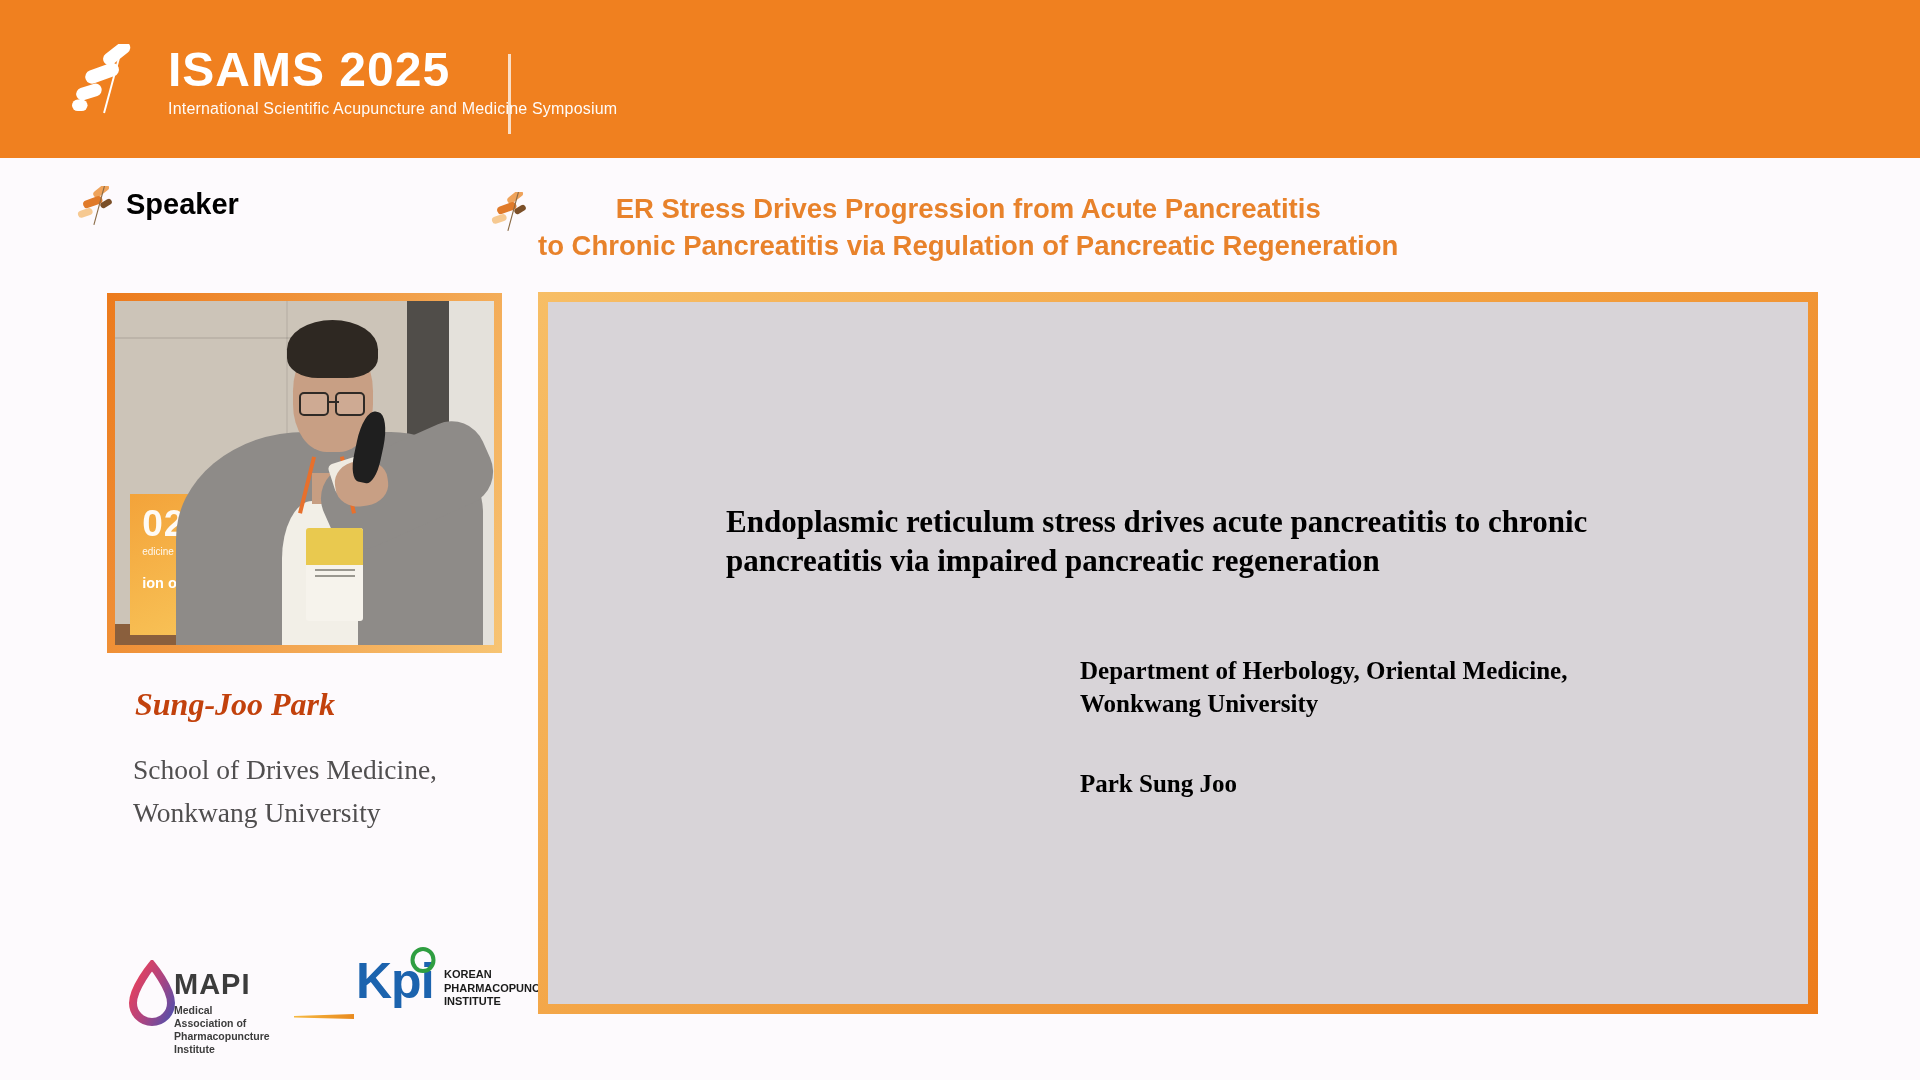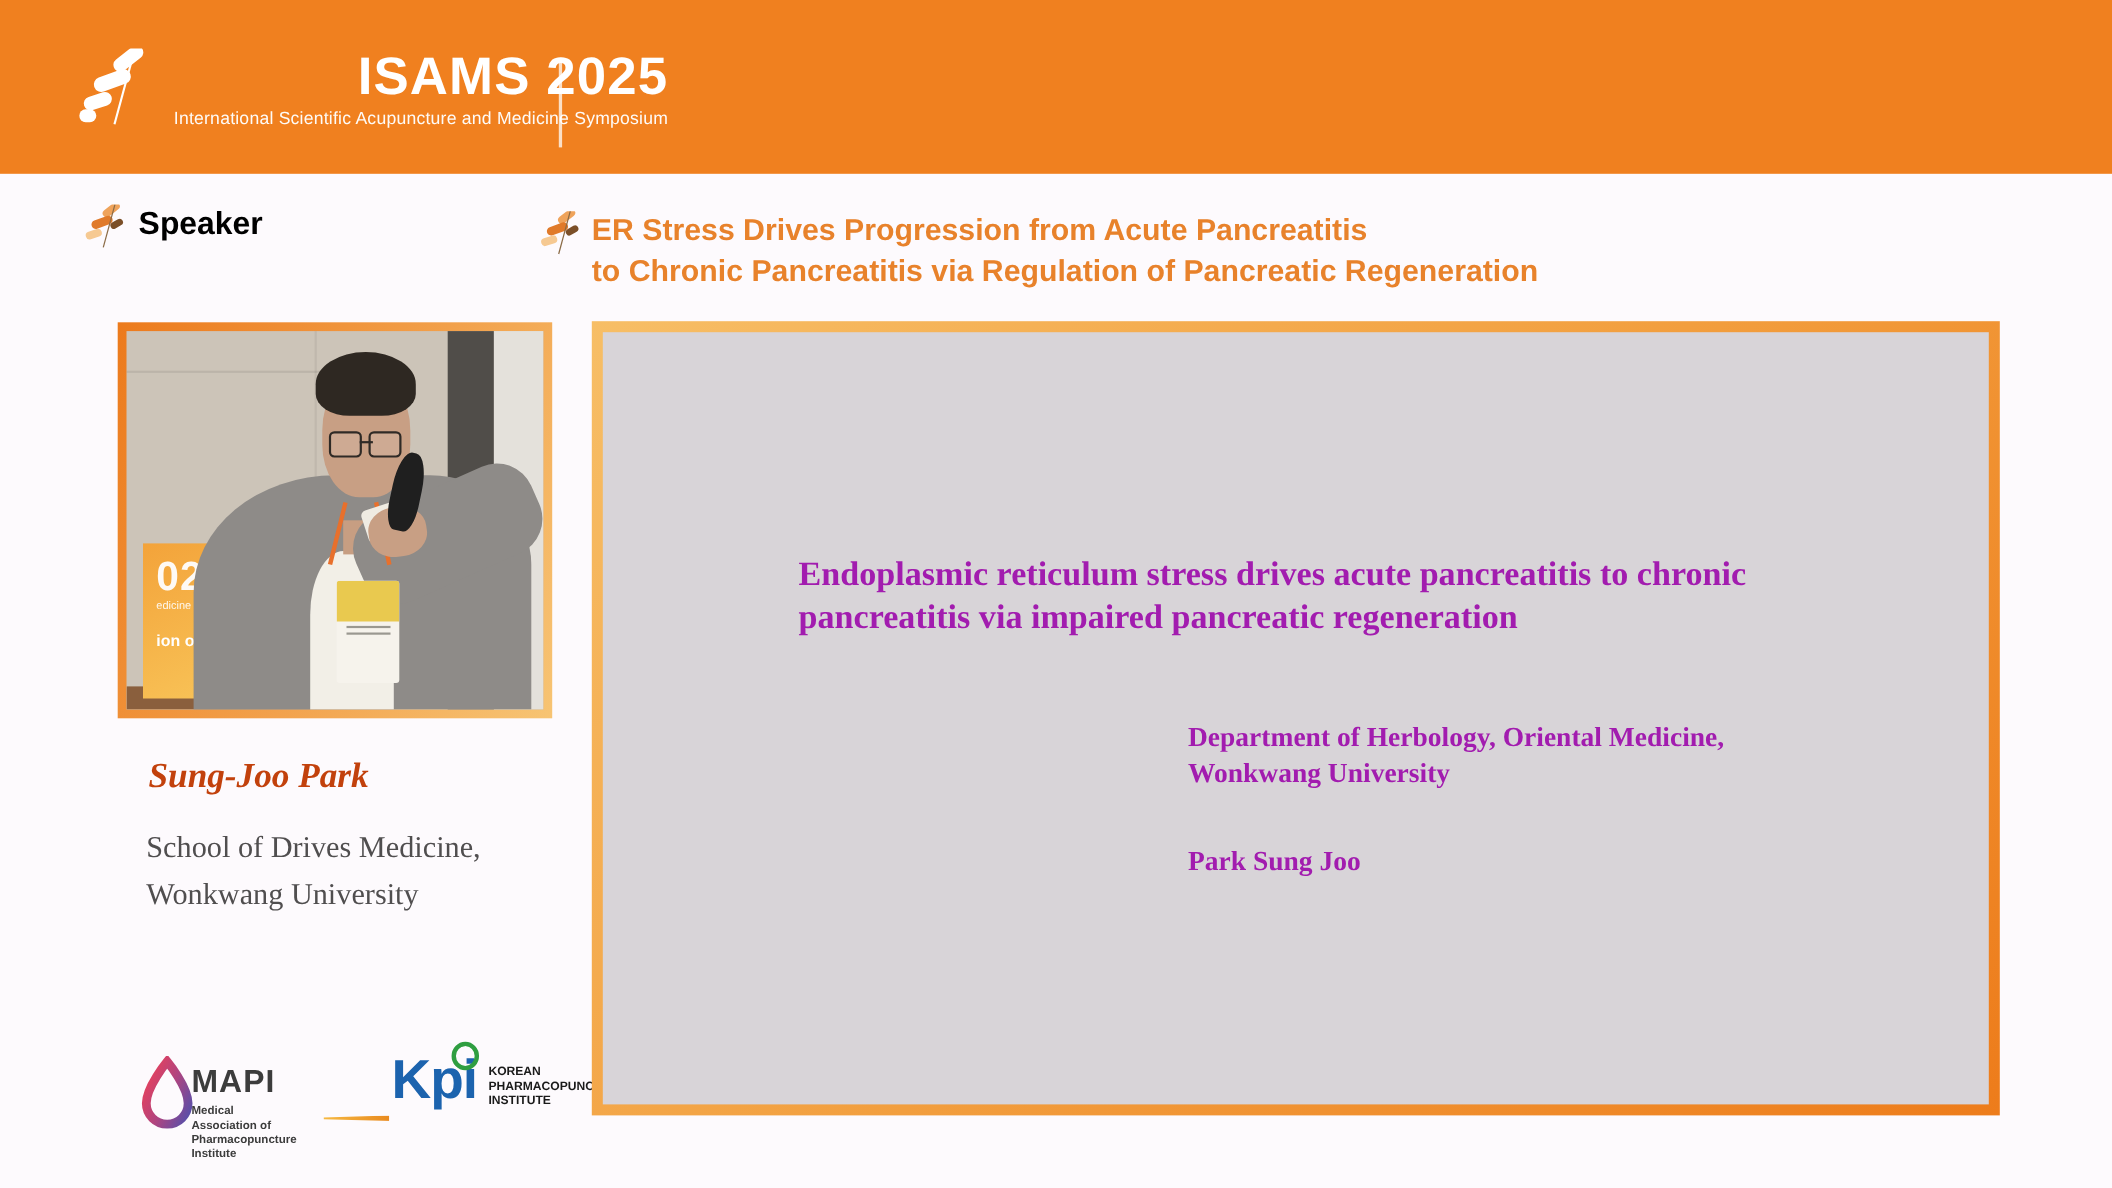--- a/index.html
+++ b/index.html
@@ -3,32 +3,32 @@
 <meta charset="utf-8">
 <style>
   * { margin:0; padding:0; box-sizing:border-box; }
   html,body { width:1920px; height:1080px; }
   body { font-family:"Liberation Sans", sans-serif; background:#FDFAFD; overflow:hidden; }
   #stage { position:relative; width:1920px; height:1080px; background:#FDFAFD; }
 
   
   .header { position:absolute; left:0; top:0; width:1920px; height:158px; background:#F0801F; }
   .brand-icon { position:absolute; left:72px; top:44px; width:68px; height:72px; }
-  .brand-text { position:absolute; left:158px; top:44px; color:#fff;text-align:right; }
+  .brand-text { position:absolute; left:168px; top:44px; color:#fff; }
   .brand-title { font-size:48px; font-weight:800; letter-spacing:1px; line-height:52px; }
   .brand-subtitle { font-size:16px; font-weight:400; margin-top:4px; letter-spacing:0.2px; opacity:0.97; }
   .header-divider { position:absolute; left:508px; top:54px; width:3px; height:80px; background:rgba(255,255,255,0.75); }
   .session-block { position:absolute; left:542px; top:50px; color:#fff; }
   .session-title { font-size:34px; font-weight:800; line-height:40px; }
   .session-subtitle { font-size:27px; font-weight:400; margin-top:4px; }
 
   
   .bullet-icon { position:absolute; width:42px; height:40px; }
   .speaker-label { position:absolute; left:126px; top:188px; font-size:29px; font-weight:600; color:#000000; }
-  .talk-title { position:absolute; left:538px; top:190px; font-size:27.5px; font-weight:600; color:#E8822B; line-height:37px; }
+  .talk-title { position:absolute; left:538px; top:190px; font-size:27.5px; font-weight:600; color:#E8822B; line-height:37px;text-align:center; }
 
   
   .photo-frame { position:absolute; left:107px; top:293px; width:395px; height:360px; padding:8px;
                  background:linear-gradient(115deg,#EC7A1C 0%,#F2A14C 55%,#F7C473 100%); }
   .photo-inner { position:relative; width:100%; height:100%; overflow:hidden; background:#CCC4B8; }
   .p-abs { position:absolute; }
   .seam-h { left:0; top:36px; width:60%; height:2px; background:rgba(0,0,0,0.08); }
   .seam-v { left:45%; top:0; width:2px; height:100%; background:rgba(0,0,0,0.06); }
   .pillar { left:77%; top:0; width:11%; height:100%; background:#504D49; }
   .rightwall { left:88%; top:0; right:0; height:100%; background:#E4E1DB; }
@@ -73,21 +73,21 @@
                 background:linear-gradient(to right,#F6B942,#E98A1F); clip-path:polygon(0 40%,100% 0,100% 100%,0 70%); }
   .kpi-name { position:absolute; left:44px; top:4px; font-size:50px; font-weight:800; color:#1C63AE;
               letter-spacing:-1px; line-height:50px; }
   .kpi-scribble { position:absolute; left:96px; top:-6px; width:30px; height:28px; }
   .kpi-caption { position:absolute; left:132px; top:16px; font-size:11px; font-weight:700; color:#1A1A1A; line-height:13.5px; }
 
   
   .slide-frame { position:absolute; left:538px; top:292px; width:1280px; height:722px; padding:10px;
                  background:linear-gradient(135deg,#F7BE66 0%,#F29E3E 50%,#ED7C1B 100%); }
   .slide-inner { position:relative; width:100%; height:100%; background:#D8D4D8;
-                 font-family:"Liberation Serif", serif; color:#a21caf; }
+                 font-family:"Liberation Serif", serif; color:#000000; }
   .slide-title { position:absolute; left:178px; top:200px; width:910px; font-size:31px; font-weight:700; line-height:39px; }
   .slide-affil { position:absolute; left:532px; top:352px; font-size:25px; font-weight:700; line-height:33px; }
   .slide-author { position:absolute; left:532px; top:468px; font-size:25px; font-weight:700; }
 </style>
 </head>
 <body>
 
 <div id="stage">
 
   <div class="header">

